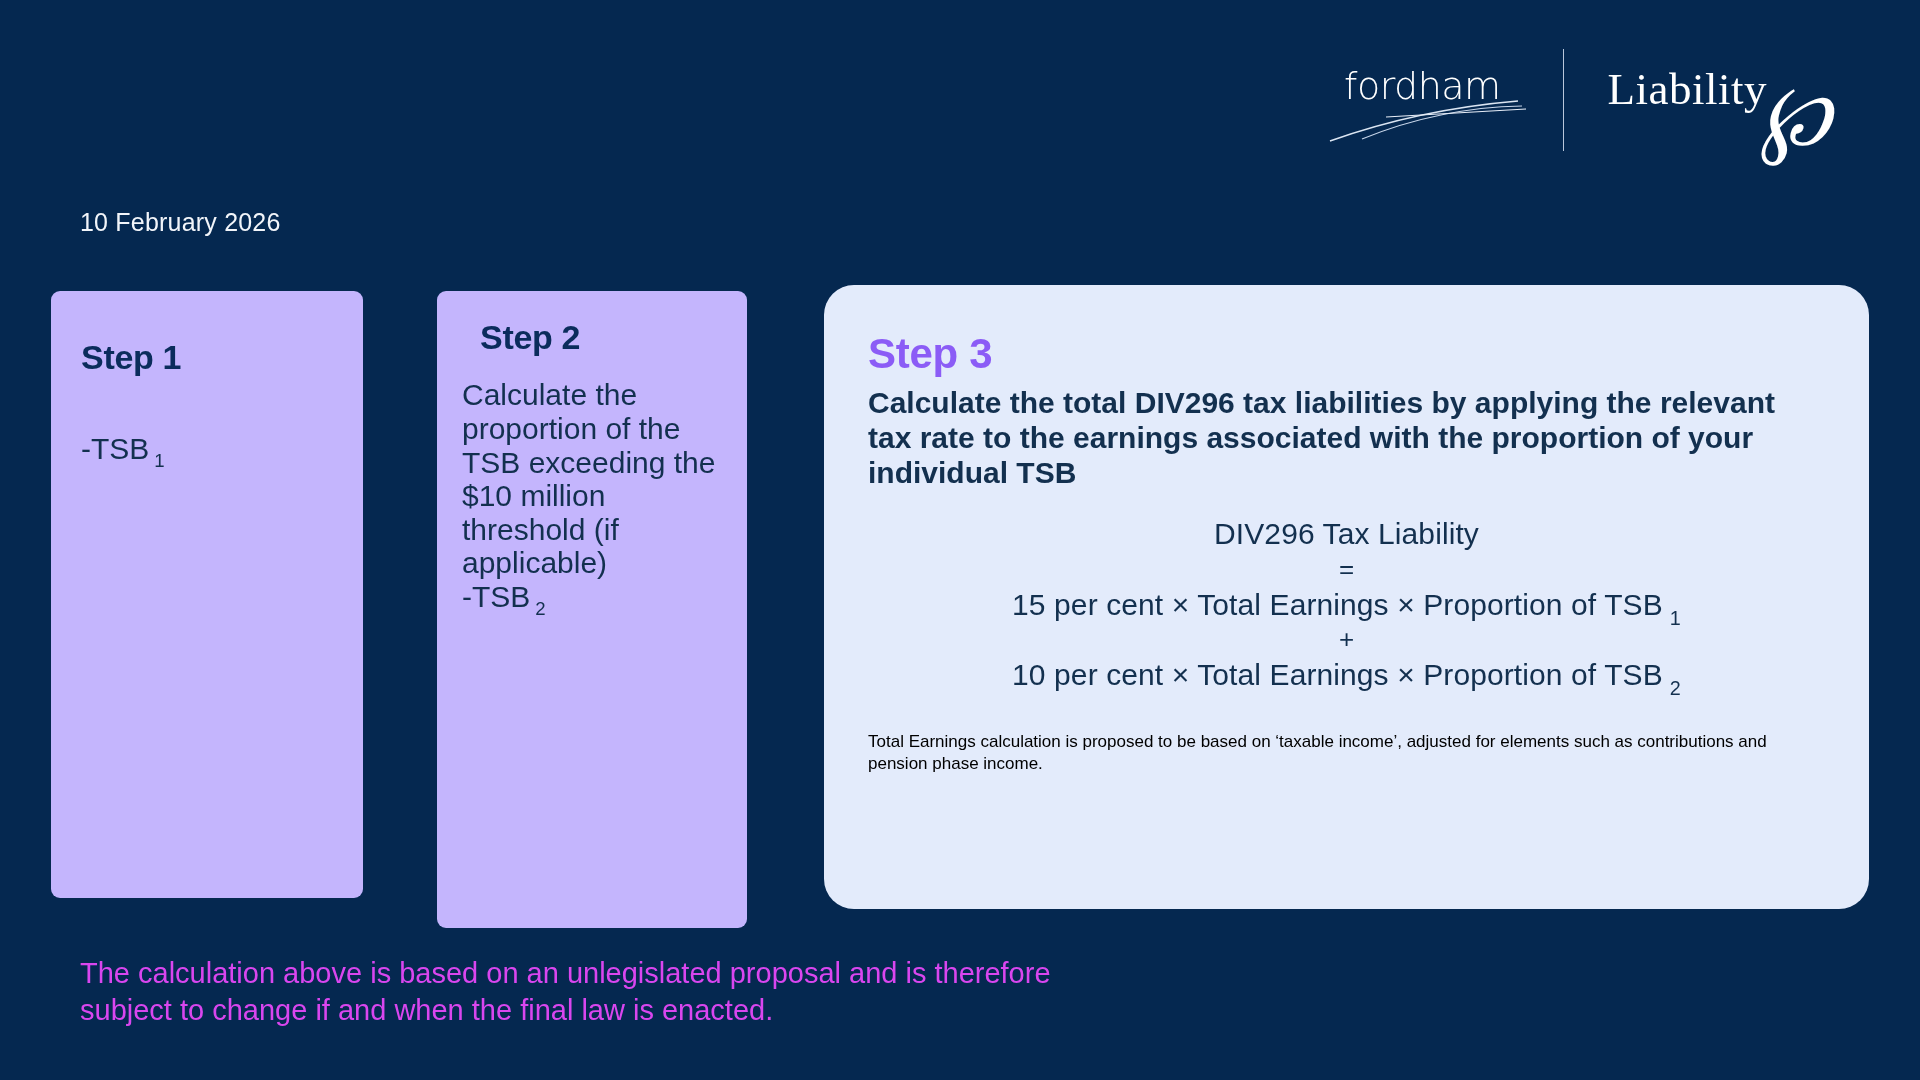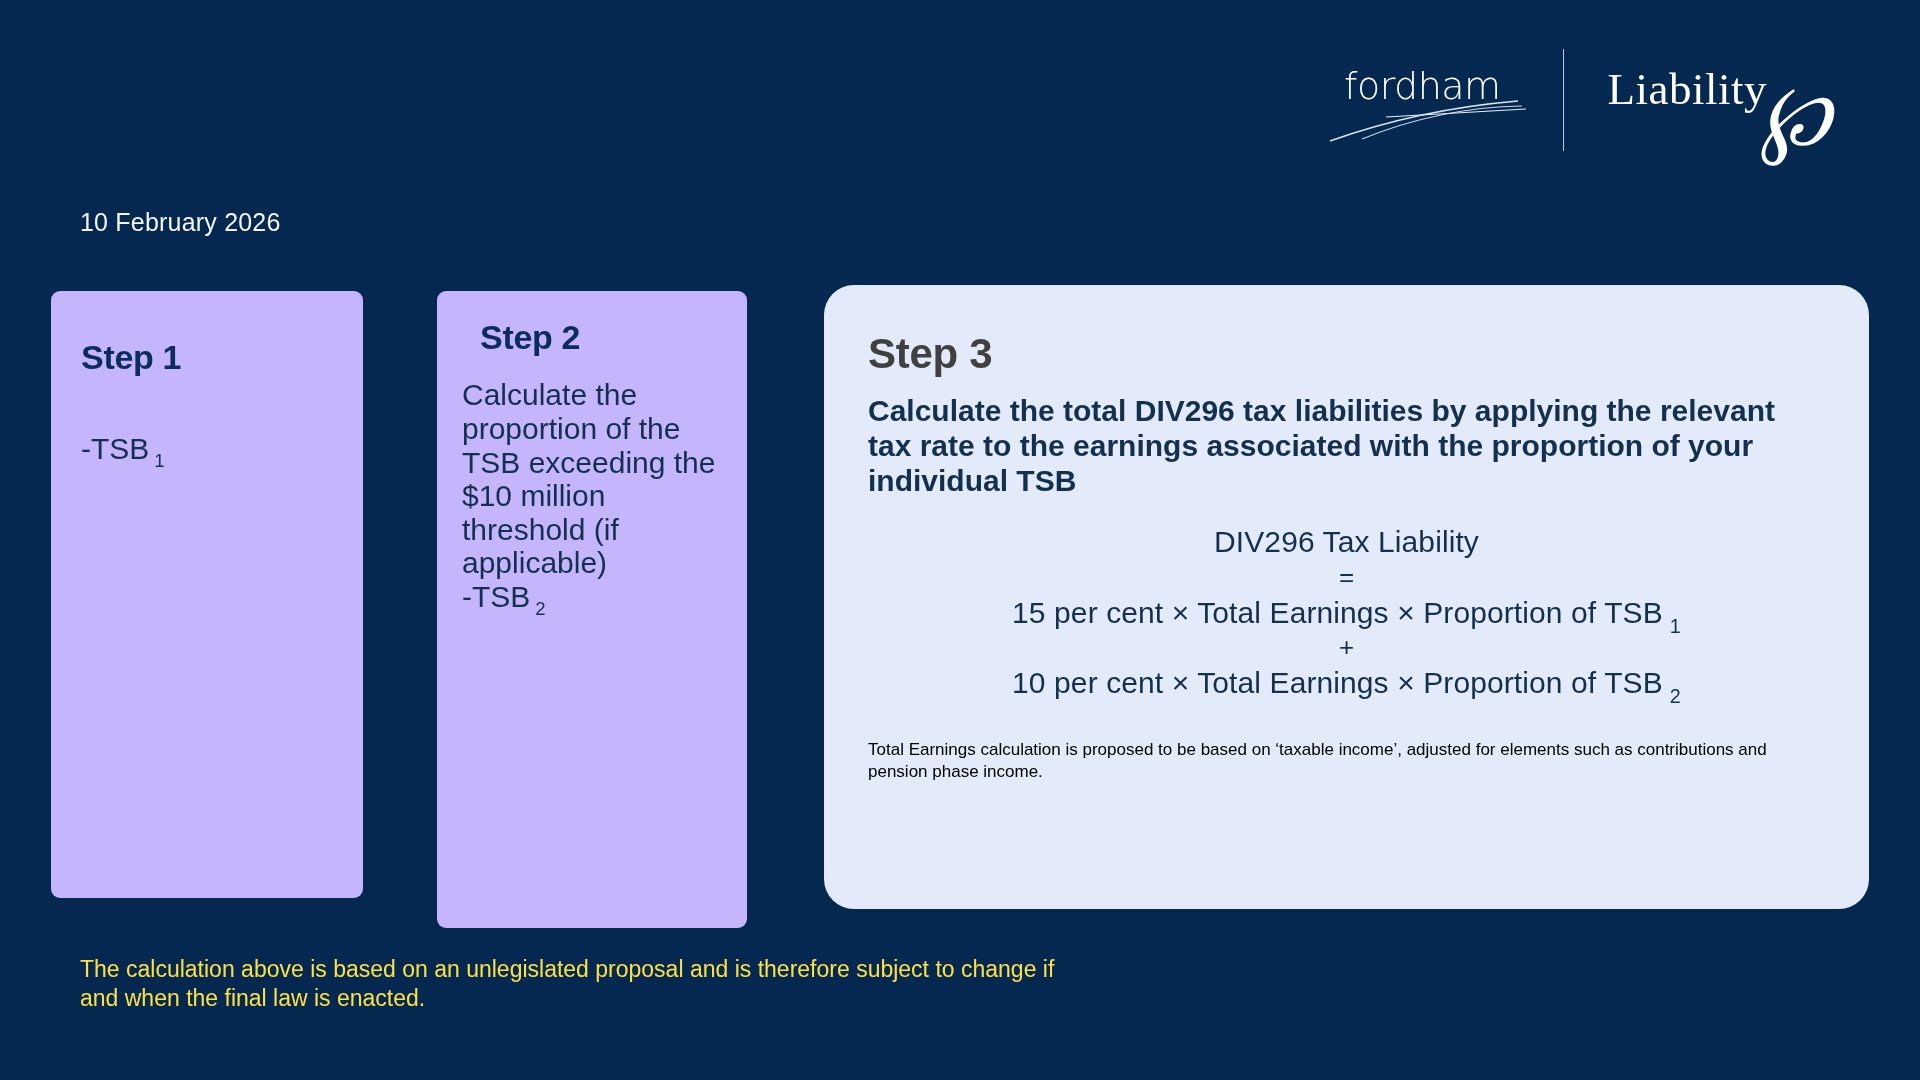--- a/index.html
+++ b/index.html
@@ -131,22 +131,22 @@
     color: #0b2c5c;
     line-height: 1.1;
     margin: 0 0 22px 0;
     letter-spacing: -0.3px;
   }
   #card-step2 .step-title {
     margin-left: 18px;
   }
   #card-step3 .step-title {
     font-size: 42px;
-    color: #404040;
-    margin: 0 0 16px 0;
+    color: #8b5cf6;
+    margin: 0 0 8px 0;
   }
 
   .step-body {
     font-size: 30px;
     line-height: 1.12;
     color: #13304f;
     margin: 0;
     font-weight: 400;
   }
   #card-step3 .step-body {
@@ -191,23 +191,23 @@
     line-height: 1.28;
     color: #000000;
   }
 
   
   #disclaimer {
     position: absolute;
     left: 80px;
     top: 955px;
     width: 1000px;
-    font-size: 23px;
+    font-size: 29px;
     line-height: 1.28;
-    color: #fde047;
+    color: #d946ef;
   }
 </style>
 </head>
 <body>
 
 <div id="logo-lockup">
 
   <div id="logo-fordham">
     <svg class="swoosh" viewBox="0 0 230 110">
       <path d="M4 96 C 60 76, 120 62, 192 56" stroke="#dbe5f2" stroke-width="1.5" fill="none"></path>

